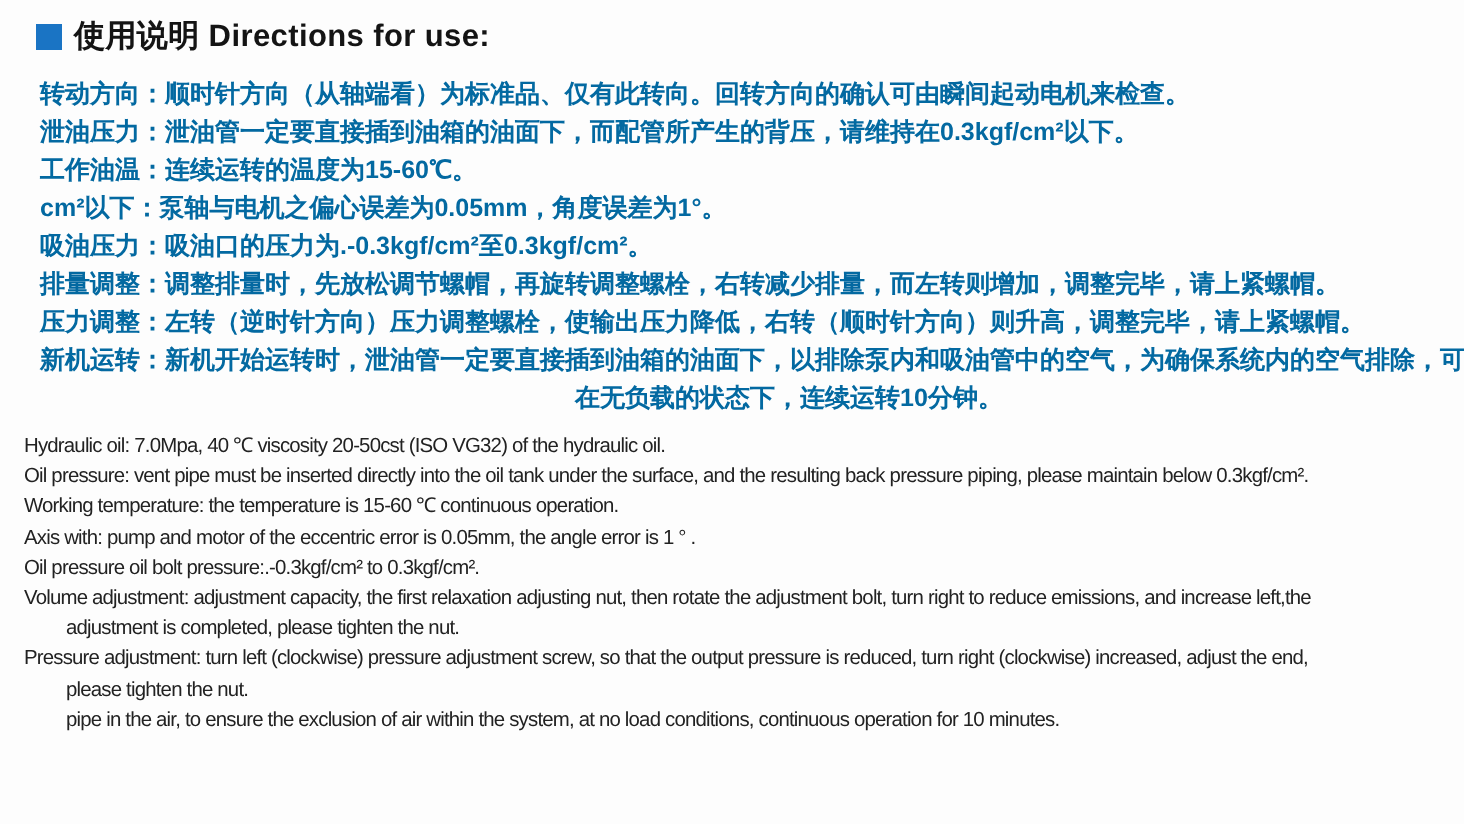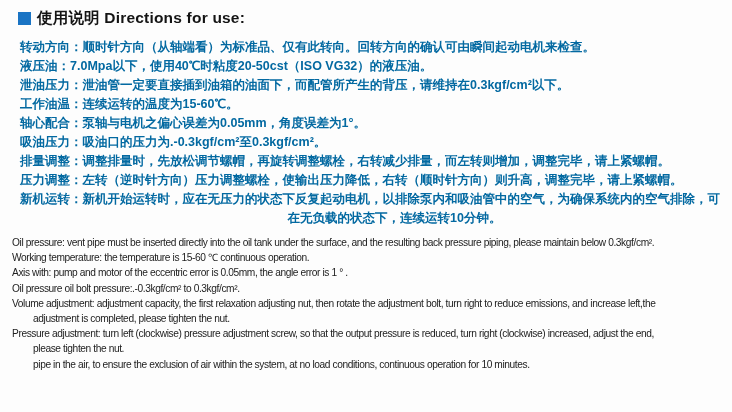--- a/index.html
+++ b/index.html
@@ -59,32 +59,32 @@
 </head>
 <body>
 
 <div class="header">
   <span class="header-square"></span>
   <span class="header-title">使用说明 Directions for use:</span>
 </div>
 
 <div class="zh-block">
   <p class="zh-line">转动方向：顺时针方向（从轴端看）为标准品、仅有此转向。回转方向的确认可由瞬间起动电机来检查。</p>
-  <p class="zh-line">液压油：7.0Mpa以下，使用40℃时粘度20-50cst（ISO VG32）的液压油。</p>
   <p class="zh-line">泄油压力：泄油管一定要直接插到油箱的油面下，而配管所产生的背压，请维持在0.3kgf/cm²以下。</p>
   <p class="zh-line">工作油温：连续运转的温度为15-60℃。</p>
-  <p class="zh-line">轴心配合：泵轴与电机之偏心误差为0.05mm，角度误差为1°。</p>
+  <p class="zh-line">cm²以下：泵轴与电机之偏心误差为0.05mm，角度误差为1°。</p>
   <p class="zh-line">吸油压力：吸油口的压力为.-0.3kgf/cm²至0.3kgf/cm²。</p>
   <p class="zh-line">排量调整：调整排量时，先放松调节螺帽，再旋转调整螺栓，右转减少排量，而左转则增加，调整完毕，请上紧螺帽。</p>
   <p class="zh-line">压力调整：左转（逆时针方向）压力调整螺栓，使输出压力降低，右转（顺时针方向）则升高，调整完毕，请上紧螺帽。</p>
-  <p class="zh-line">新机运转：新机开始运转时，应在无压力的状态下反复起动电机，以排除泵内和吸油管中的空气，为确保系统内的空气排除，可</p>
+  <p class="zh-line">新机运转：新机开始运转时，泄油管一定要直接插到油箱的油面下，以排除泵内和吸油管中的空气，为确保系统内的空气排除，可</p>
   <p class="zh-line indent">在无负载的状态下，连续运转10分钟。</p>
 </div>
 
 <div class="en-block">
+  <p class="en-line">Hydraulic oil: 7.0Mpa, 40 ℃ viscosity 20-50cst (ISO VG32) of the hydraulic oil.</p>
   <p class="en-line">Oil pressure: vent pipe must be inserted directly into the oil tank under the surface, and the resulting back pressure piping, please maintain below 0.3kgf/cm².</p>
   <p class="en-line">Working temperature: the temperature is 15-60 ℃ continuous operation.</p>
   <p class="en-line">Axis with: pump and motor of the eccentric error is 0.05mm, the angle error is 1 °  .</p>
   <p class="en-line">Oil pressure oil bolt pressure:.-0.3kgf/cm² to 0.3kgf/cm².</p>
   <p class="en-line">Volume adjustment: adjustment capacity, the first relaxation adjusting nut, then rotate the adjustment bolt, turn right to reduce emissions, and increase left,the</p>
   <p class="en-line indent">adjustment is completed, please tighten the nut.</p>
   <p class="en-line">Pressure adjustment: turn left (clockwise) pressure adjustment screw, so that the output pressure is reduced, turn right (clockwise) increased, adjust the end,</p>
   <p class="en-line indent">please tighten the nut.</p>
   <p class="en-line indent">pipe in the air, to ensure the exclusion of air within the system, at no load conditions, continuous operation for 10 minutes.</p>
 </div>

